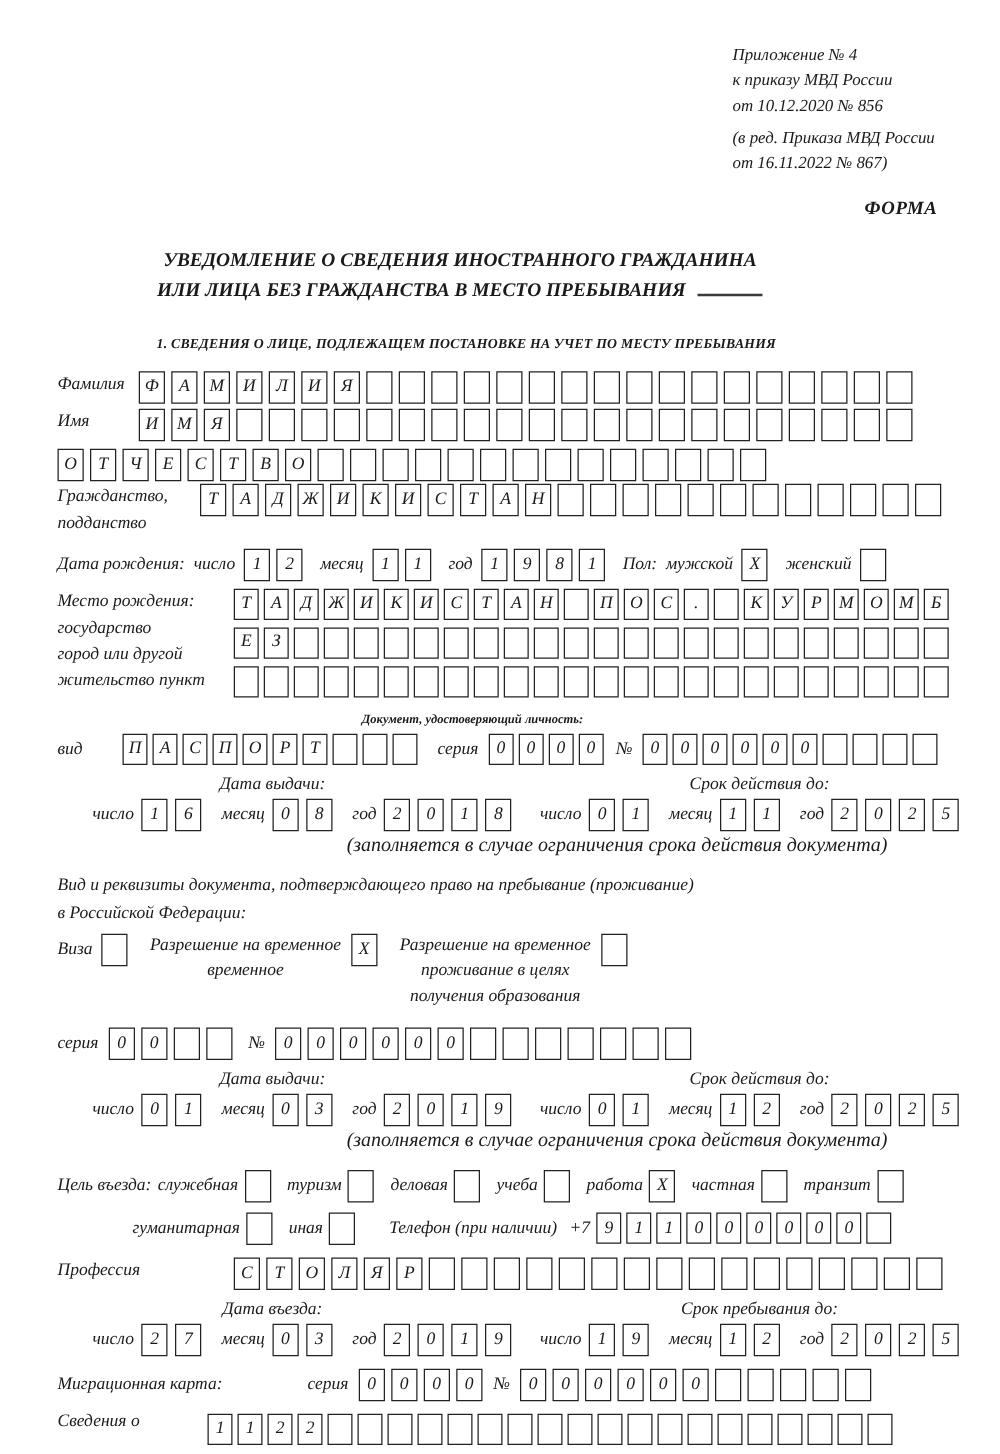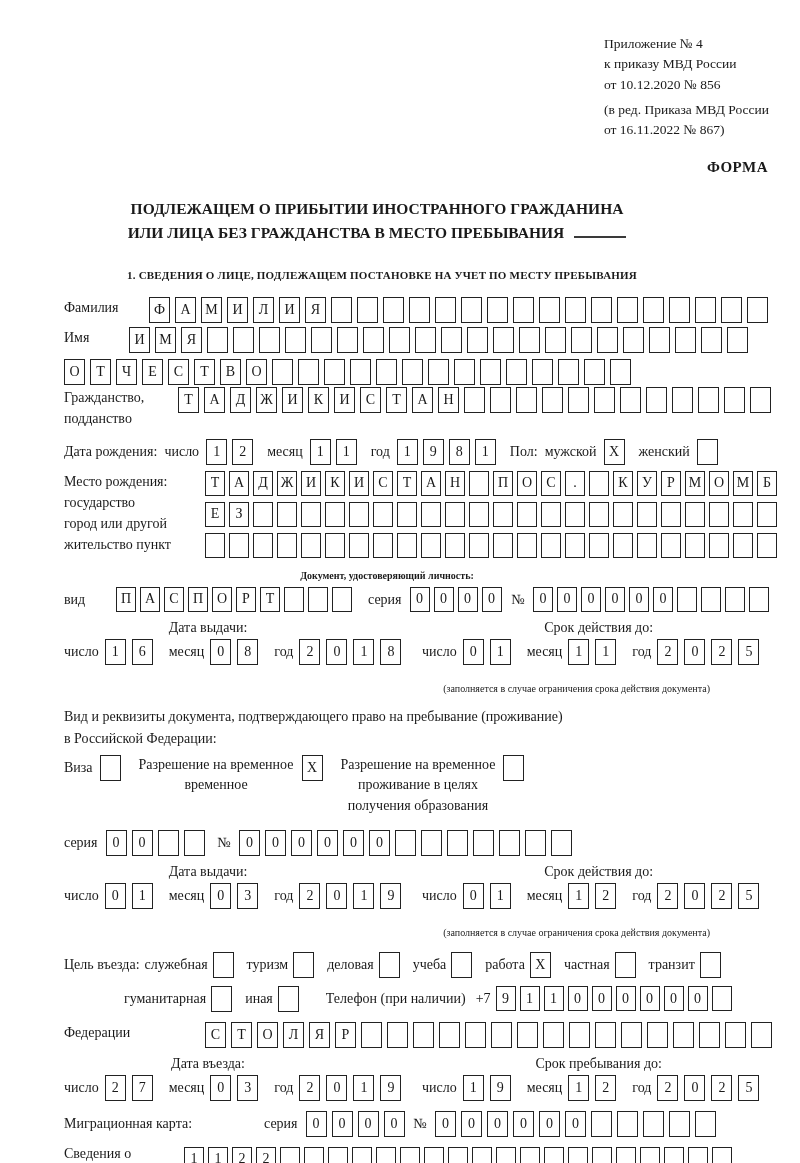--- a/index.html
+++ b/index.html
@@ -1,18 +1,18 @@
 <!DOCTYPE html>
 <html><head>
 <meta charset="utf-8">
 <style>
   * { margin:0; padding:0; box-sizing:border-box; }
   html,body { width:800px; height:1163px; background:#fff; overflow:hidden; }
   body { font-family:"Liberation Serif", serif; color:#1a1a1a; font-size:14px; }
-  .page { padding:34px 14px 0 64px; width:724px; height:1163px; }
+  .page { padding:34px 14px 0 46px; width:724px; height:1163px;font-style:italic; }
 
   
   .hdr { margin-left:540px; width:200px; font-size:13.5px; line-height:1.5; }
   .hdr-sub { margin-top:5px; }
   .form-label { margin-top:16px; font-weight:bold; font-size:15px; text-align:right; padding-right:36px; letter-spacing:.5px; }
 
   
   .title { margin-top:18px; text-align:center; font-weight:bold; font-size:15.5px; line-height:1.55; padding-right:20px; }
   .blank { display:inline-block; width:52px; border-bottom:2px solid #3a3a3a; height:12px; margin-left:10px; }
   .sec-head { margin-top:24px; text-align:center; font-weight:bold; font-size:11px; letter-spacing:.2px; padding-right:10px; }
@@ -20,44 +20,44 @@
   
   .row { display:flex; align-items:flex-start; margin-top:8px; }
   .lbl { flex:none; line-height:1.5; }
   .lbl-inline { flex:none; margin-right:8px; line-height:1.8; }
   .w65{width:65px;} .w114{width:114px;} .w141{width:141px;} .w120{width:120px;} .w44{width:44px;} .w152{width:152px;}
   .boxes { display:flex; flex:none; }
   .cb { flex:none; width:21px; height:26px; border:1.6px solid #222; margin-right:5px;
         display:flex; align-items:center; justify-content:center; font-size:14px; background:#fff; }
   .sm .cb { width:20px; height:25px; margin-right:4px; }
 
-  .mt16{margin-top:16px;gap:20px;} .mt14{margin-top:14px;} .mt10{margin-top:10px;}
+  .mt16{margin-top:16px;} .mt14{margin-top:14px;} .mt10{margin-top:10px;}
   .mt6{margin-top:6px;} .mt4{margin-top:4px;} .mt2{margin-top:2px;}
 
   
   .inline-row { display:flex; align-items:center; flex-wrap:nowrap; }
   .inline-row > span { margin-right:7px; white-space:nowrap; }
   .inline-row > .boxes { margin-right:9px; }
 
   
   .stack .boxes { margin-bottom:6px; }
 
   
   .doc-head { margin-top:6px; text-align:center; font-weight:bold; font-size:10px; }
 
   
-  .dates { display:flex; margin-top:8px; }
+  .dates { display:flex; margin-top:8px;margin-left:28px; }
   .dleft { width:358px; flex:none; }
   .dright { flex:none; }
   .dhead { text-align:center; margin-bottom:3px; }
   .dleft .dhead { padding-right:70px; }
   .dline { display:flex; align-items:center; }
   .dline span { margin-right:6px; white-space:nowrap; }
   .dline .boxes { margin-right:10px; }
-  .note-r { text-align:right; font-size:10px; margin-top:18px; }
+  .note-r { text-align:right; font-size:16px; margin-top:3px; }
 
   
   .permits { display:flex; align-items:flex-start; margin-top:8px; }
   .pitem { display:flex; align-items:flex-start; margin-right:13px; }
   .pitem > span { margin-right:7px; line-height:1.8; white-space:nowrap; }
   .plines { text-align:center; line-height:1.45; margin-right:8px; }
 
   
   .purpose { display:flex; align-items:center; margin-top:14px; flex-wrap:nowrap; }
   .purpose > span { margin-right:5px; white-space:nowrap; }
@@ -77,21 +77,21 @@
     <div>к приказу МВД России</div>
     <div>от 10.12.2020 № 856</div>
     <div class="hdr-sub">
       <div>(в ред. Приказа МВД России</div>
       <div>от 16.11.2022 № 867)</div>
     </div>
     <div class="form-label">ФОРМА</div>
   </div>
 
   <div class="title">
-    <div>ПОДЛЕЖАЩЕМ О ПРИБЫТИИ ИНОСТРАННОГО ГРАЖДАНИНА</div>
+    <div>УВЕДОМЛЕНИЕ О СВЕДЕНИЯ ИНОСТРАННОГО ГРАЖДАНИНА</div>
     <div>
       <span>ИЛИ ЛИЦА БЕЗ ГРАЖДАНСТВА В МЕСТО ПРЕБЫВАНИЯ</span><span class="blank"></span>
     </div>
   </div>
 
   <div class="sec-head">1. СВЕДЕНИЯ О ЛИЦЕ, ПОДЛЕЖАЩЕМ ПОСТАНОВКЕ НА УЧЕТ ПО МЕСТУ ПРЕБЫВАНИЯ</div>
 
   <div class="row mt16">
     <div class="lbl w65">Фамилия</div>
     <div class="boxes">
@@ -572,21 +572,21 @@
         <span class="cb">0</span>
         <span class="cb">0</span>
         <span class="cb">0</span>
         <span class="cb">0</span>
         <span class="cb">0</span>
         <span class="cb"></span>
       </div>
   </div>
 
   <div class="row mt10">
-    <div class="lbl w141">Федерации</div>
+    <div class="lbl w141">Профессия</div>
     <div class="boxes">
         <span class="cb">С</span>
         <span class="cb">Т</span>
         <span class="cb">О</span>
         <span class="cb">Л</span>
         <span class="cb">Я</span>
         <span class="cb">Р</span>
         <span class="cb"></span>
         <span class="cb"></span>
         <span class="cb"></span>

